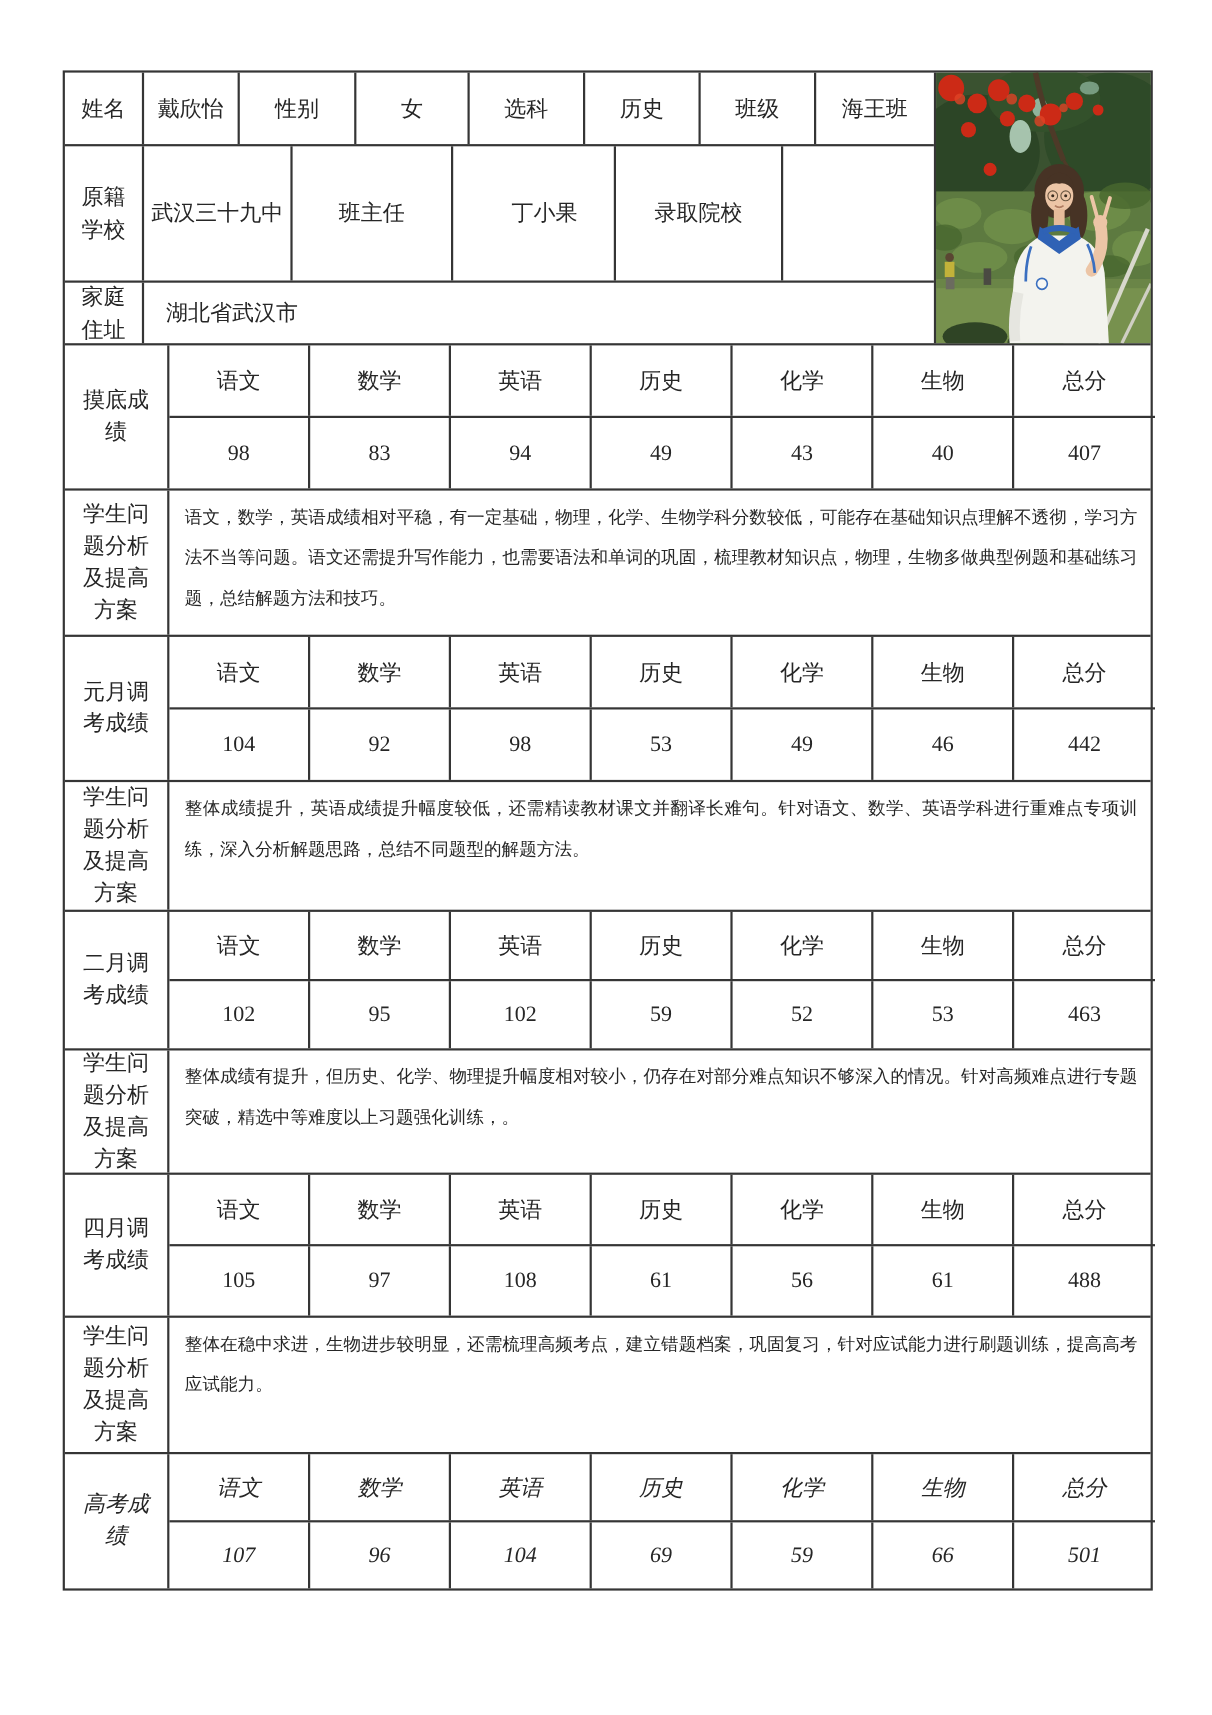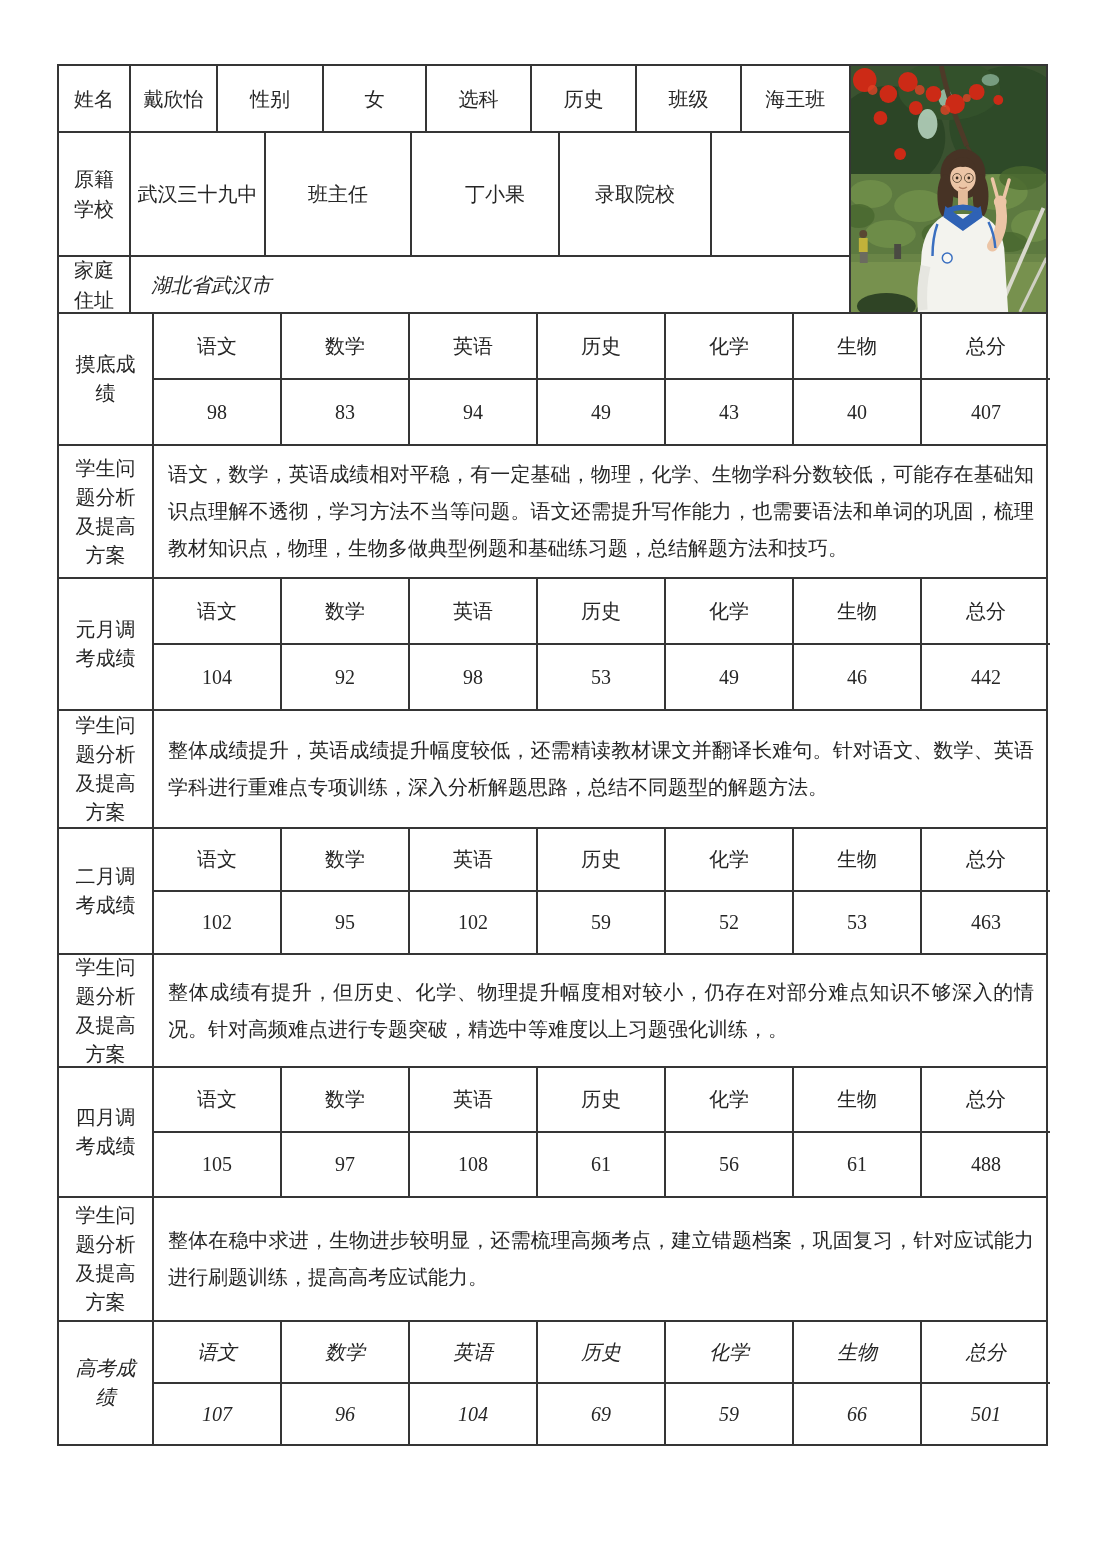--- a/index.html
+++ b/index.html
@@ -36,22 +36,22 @@
   }
   .block-right{flex:1;display:flex;flex-direction:column;}
   .srow{display:flex;flex:1;}
   .srow.hdr{border-bottom:2px solid #353535;}
   .scell{
     width:128px;flex:0 0 128px;display:flex;align-items:center;justify-content:center;
     border-right:2px solid #353535;font-size:20px;
   }
   .scell.last{flex:1;border-right:none;}
   .analysis-text{
-    flex:1;display:flex;align-items:center;
-    font-size:20px;line-height:37px;text-align:justify;
+    flex:1;display:flex;align-items:flex-start;
+    font-size:16px;line-height:37px;text-align:justify;
     padding:6px 12px 6px 14px;
   }
   .analysis-text p{margin:0;width:100%;}
 </style>
 </head>
 <body>
 
 <div class="report-table">
 
   <div class="section" style="height:248px;">
@@ -70,21 +70,21 @@
         <div class="cell prewrap" style="width:72px;">原籍
 学校</div>
         <div class="cell" style="width:135px;">武汉三十九中</div>
         <div class="cell" style="width:146px;">班主任</div>
         <div class="cell" style="width:148px;padding-left:24px;">丁小果</div>
         <div class="cell" style="width:152px;">录取院校</div>
       </div>
       <div class="irow" style="height:55px;">
         <div class="cell prewrap" style="width:72px;">家庭
 住址</div>
-        <div class="cell last left-align" style="flex:1;font-style:italic;">湖北省武汉市</div>
+        <div class="cell last left-align" style="flex:1;">湖北省武汉市</div>
       </div>
     </div>
     <div class="photo-cell" style="border-left:2px solid #353535;">
       <svg viewBox="0 0 199 246" preserveAspectRatio="none">
         <rect width="199" height="246" fill="#47603a"></rect>
         <rect y="0" width="199" height="118" fill="#3a5230"></rect>
         <ellipse cx="38" cy="72" rx="58" ry="52" fill="#2c4526"></ellipse>
         <ellipse cx="162" cy="58" rx="62" ry="58" fill="#2e4a28"></ellipse>
         <ellipse cx="100" cy="24" rx="52" ry="30" fill="#33512b"></ellipse>
         <ellipse cx="78" cy="58" rx="10" ry="15" fill="#bcd9c6" opacity="0.85"></ellipse>

